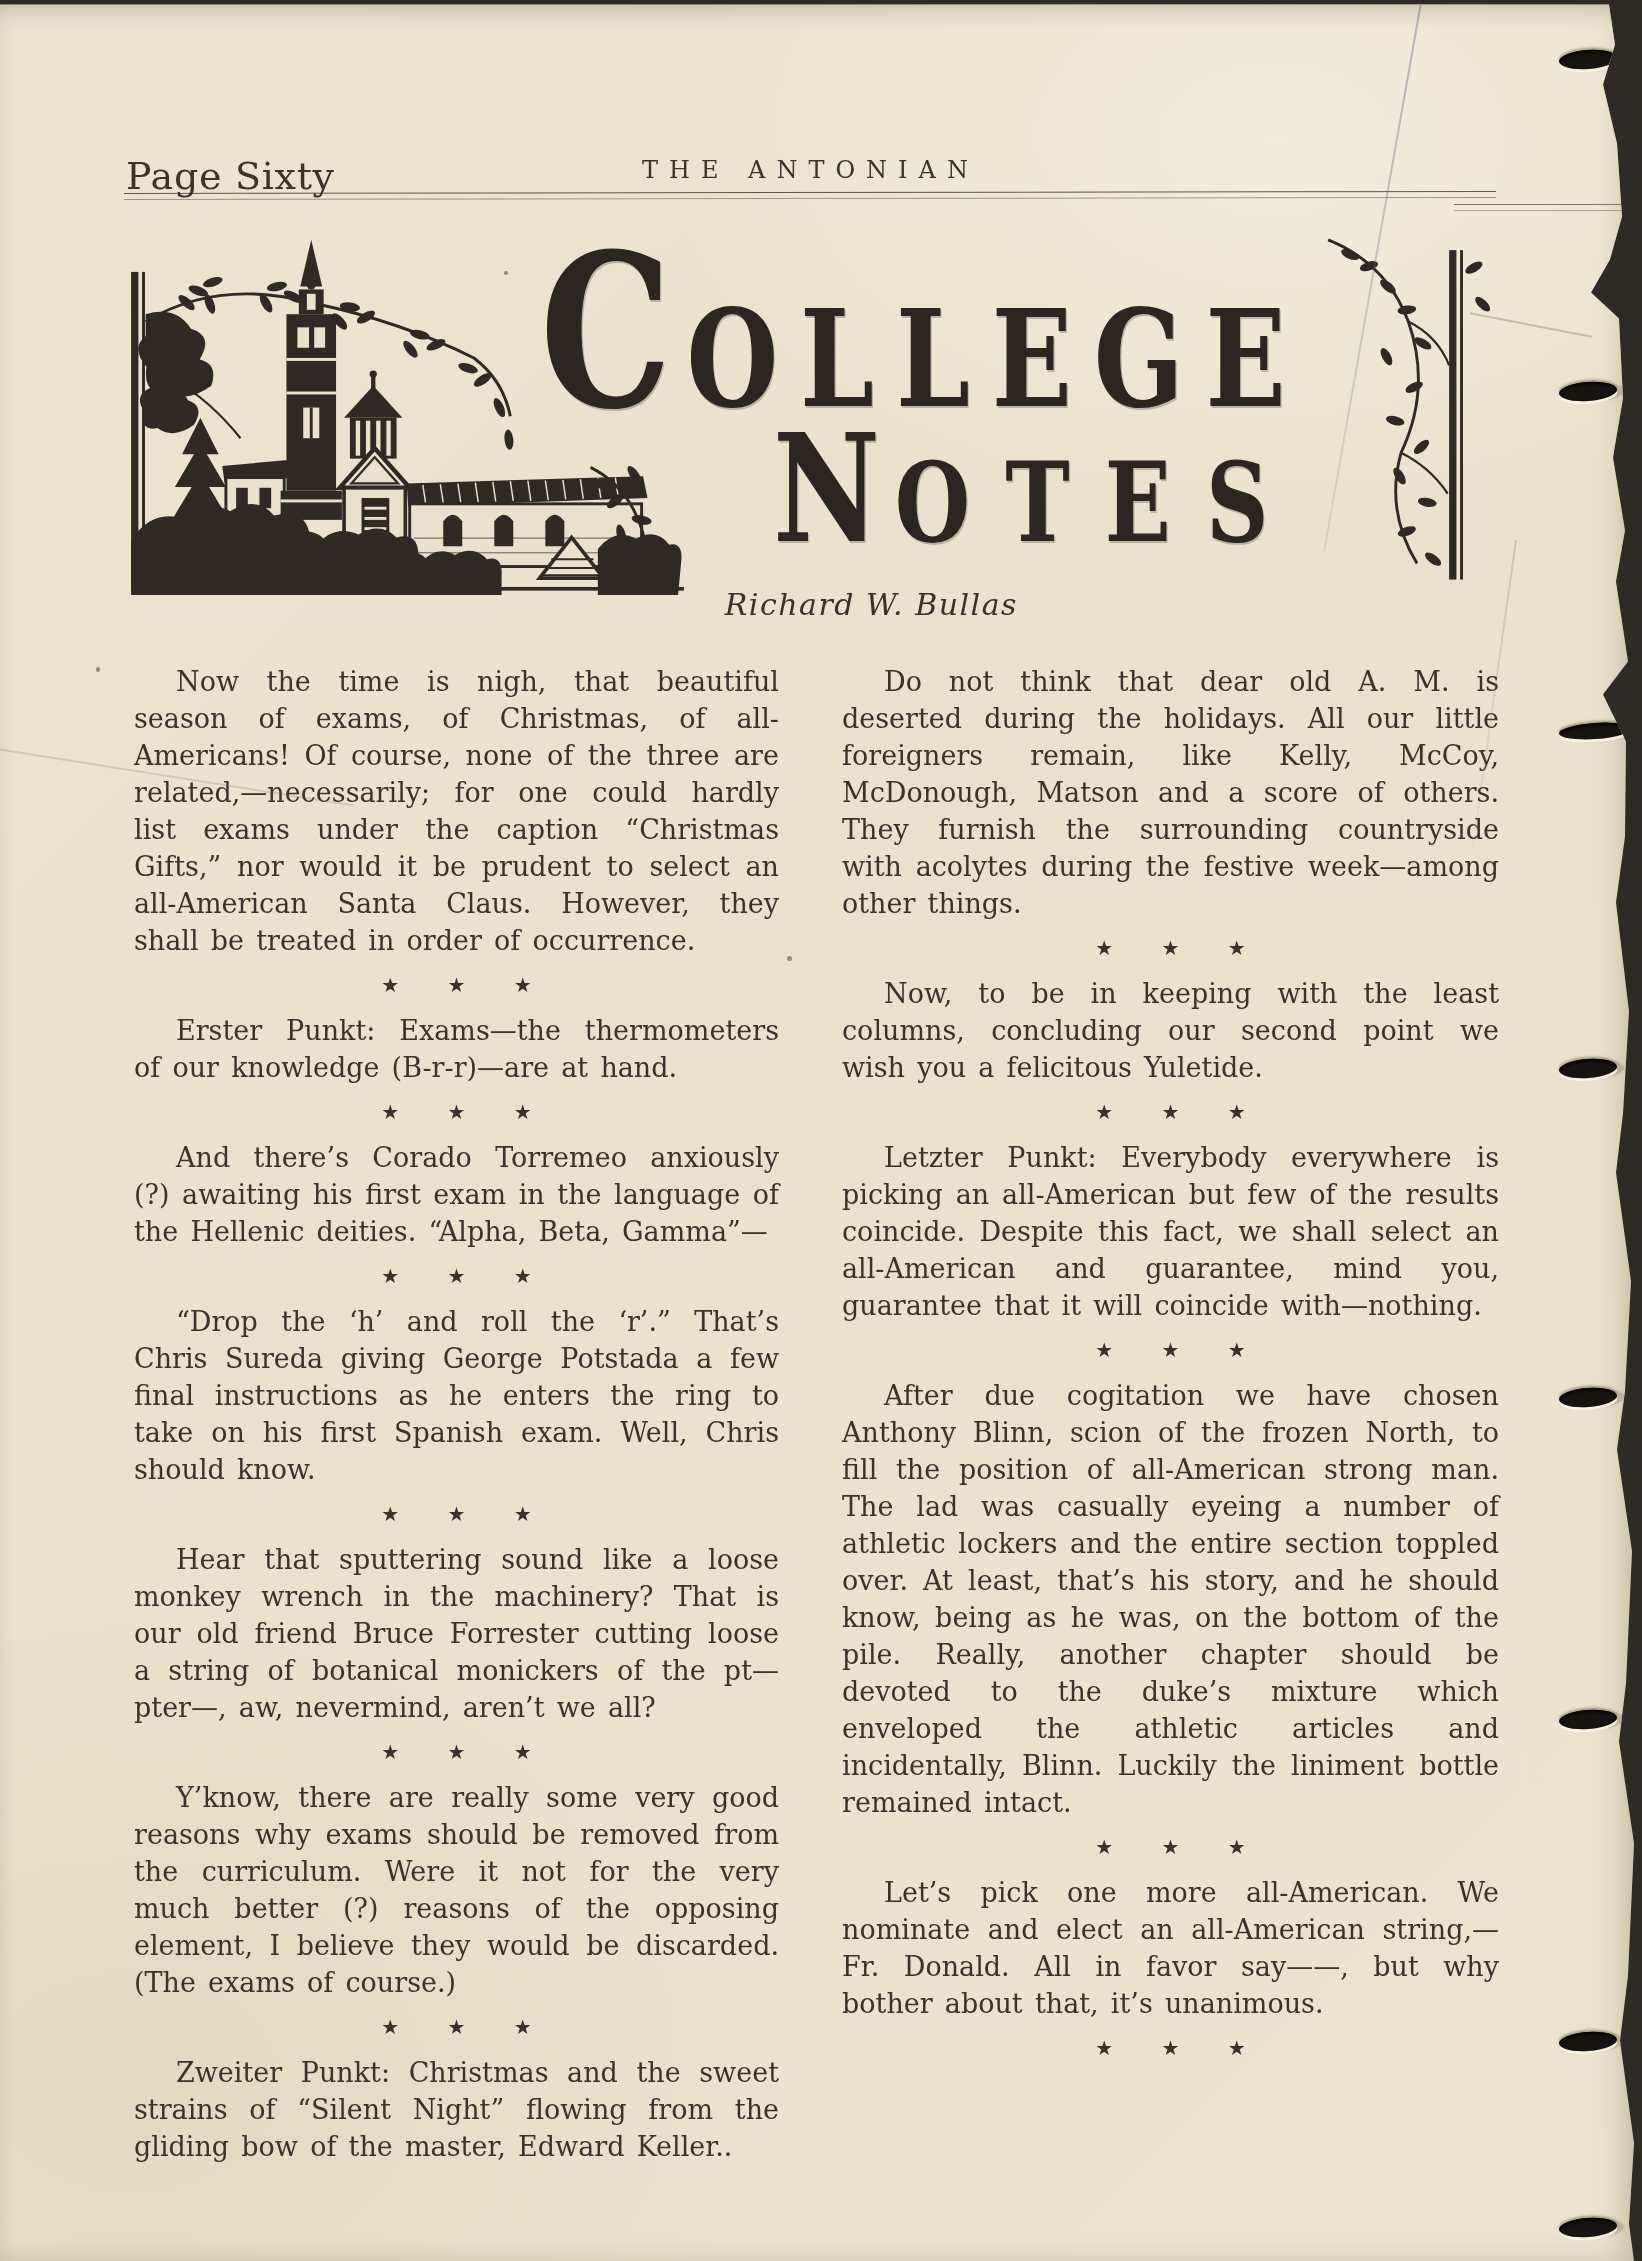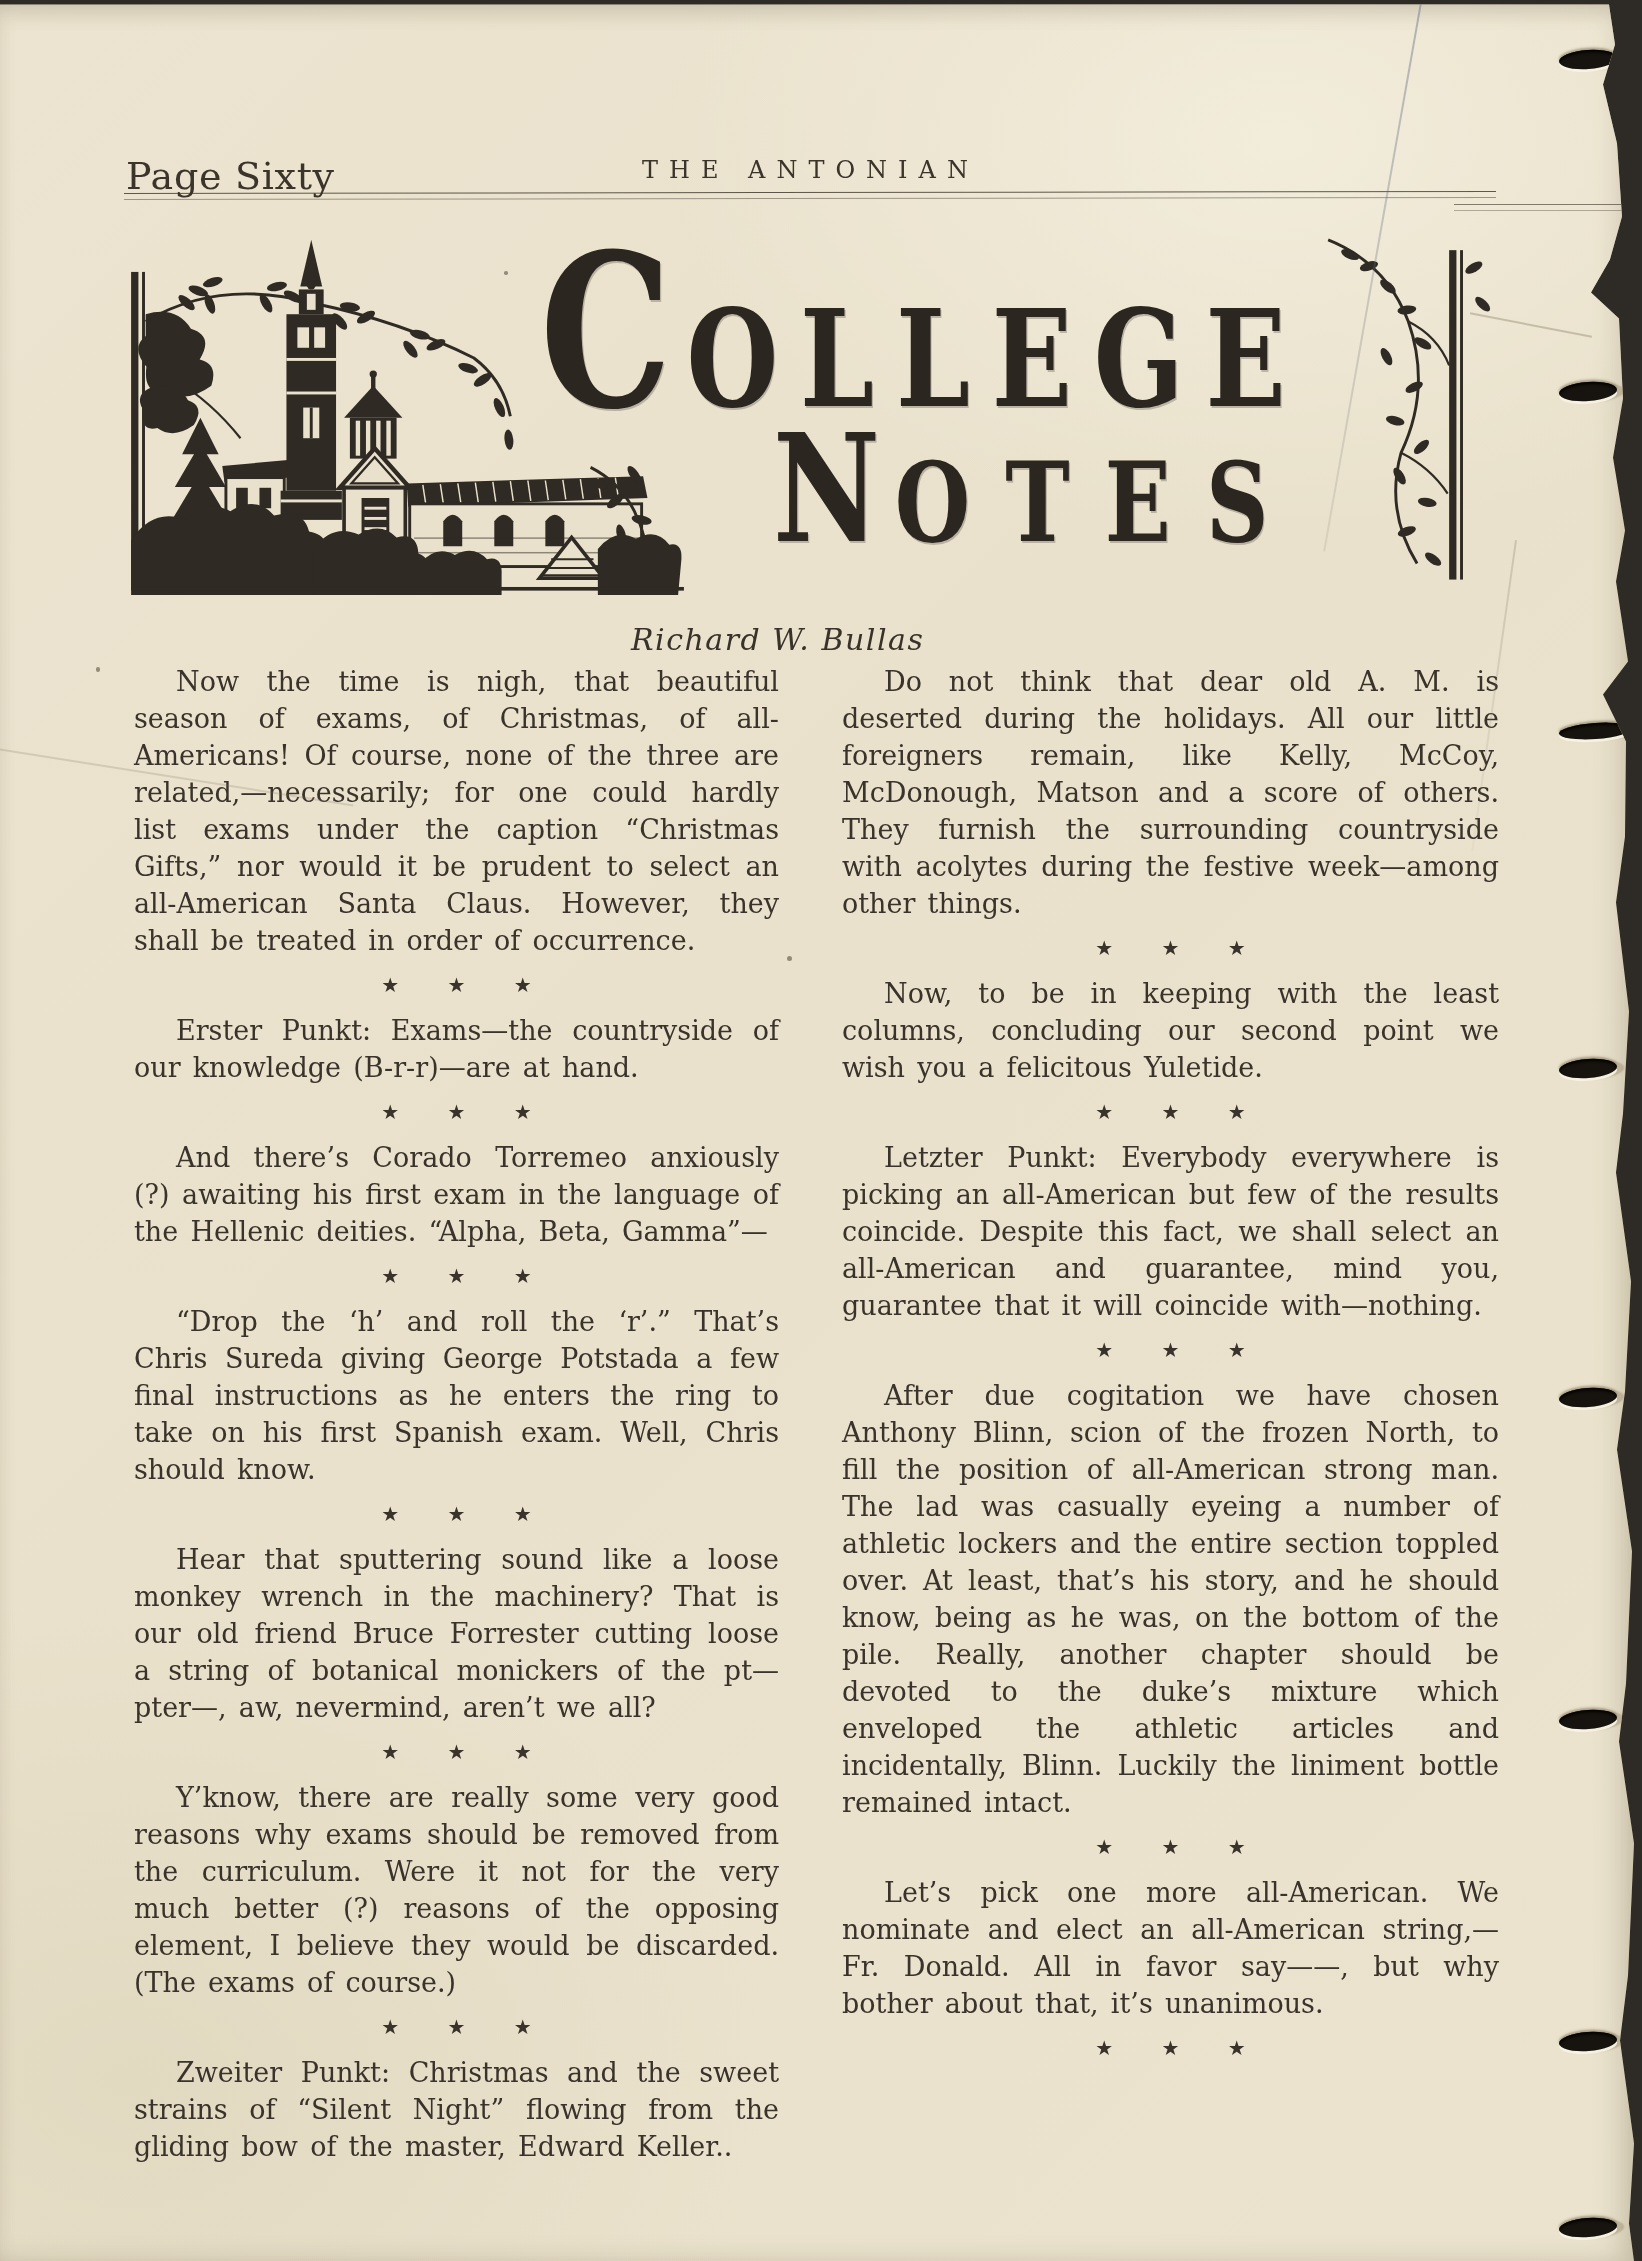--- a/index.html
+++ b/index.html
@@ -65,21 +65,21 @@
     font-family:"DejaVu Serif",serif;font-weight:bold;transform:scaleX(.78);
     transform-origin:left bottom;white-space:nowrap;
     text-shadow:1.5px 1.5px 0 rgba(44,38,32,.25);}
   .title-line1{left:409px;top:-8px;}
   .title-line1 .initial{font-size:212px;line-height:1;}
   .title-line1 .rest{font-size:135px;line-height:1;letter-spacing:28px;margin-left:19px;}
   .title-line2{left:642px;top:179px;}
   .title-line2 .initial{font-size:150px;line-height:1;}
   .title-line2 .rest{font-size:111px;line-height:1;letter-spacing:45px;margin-left:19px;}
   
-  .byline{position:absolute;left:631px;top:618px;width:387px;text-align:left;
+  .byline{position:absolute;left:631px;top:583px;width:387px;text-align:right;
     font-style:italic;font-size:30px;color:#39322a;letter-spacing:1.5px;}
   
   .col{position:absolute;top:651px;color:#3a332b;}
   .col-left{left:126px;width:661px;}
   .col-right{left:834px;width:673px;}
   .para{font-size:27px;line-height:37px;text-align:justify;text-indent:42px;
     word-spacing:3.6px;margin:8px;}
   .stars{height:37px;line-height:37px;text-align:center;font-size:20px;
     word-spacing:42px;color:#3a332b;}
 </style>
@@ -255,21 +255,21 @@
       <span class="initial">N</span>
         <span class="rest">OTES</span>
     </div>
   </div>
 
   <div class="byline">Richard W. Bullas</div>
 
   <div id="col-left" class="col col-left">
       <div class="para">Now the time is nigh, that beautiful season of exams, of Christmas, of all-Americans!  Of course, none of the three are related,—necessarily; for one could hardly list exams under the caption “Christmas Gifts,” nor would it be prudent to select an all-American Santa Claus. However, they shall be treated in order of occurrence.</div>
       <div class="stars">★ ★ ★</div>
-      <div class="para">Erster Punkt: Exams—the countryside of our knowledge (B-r-r)—are at hand.</div>
+      <div class="para">Erster Punkt: Exams—the thermometers of our knowledge (B-r-r)—are at hand.</div>
       <div class="stars">★ ★ ★</div>
       <div class="para">And there’s Corado Torremeo anxiously (?) awaiting his first exam in the language of the Hellenic deities.  “Alpha, Beta, Gamma”—</div>
       <div class="stars">★ ★ ★</div>
       <div class="para">“Drop the ‘h’ and roll the ‘r’.”  That’s Chris Sureda giving George Potstada a few final instructions as he enters the ring to take on his first Spanish exam.  Well, Chris should know.</div>
       <div class="stars">★ ★ ★</div>
       <div class="para">Hear that sputtering sound like a loose monkey wrench in the machinery?  That is our old friend Bruce Forrester cutting loose a string of botanical monickers of the pt—pter—, aw, nevermind, aren’t we all?</div>
       <div class="stars">★ ★ ★</div>
       <div class="para">Y’know, there are really some very good reasons why exams should be removed from the curriculum.  Were it not for the very much better (?) reasons of the opposing element, I believe they would be discarded.  (The exams of course.)</div>
       <div class="stars">★ ★ ★</div>
       <div class="para">Zweiter Punkt: Christmas and the sweet strains of “Silent Night” flowing from the gliding bow of the master, Edward Keller..</div>

